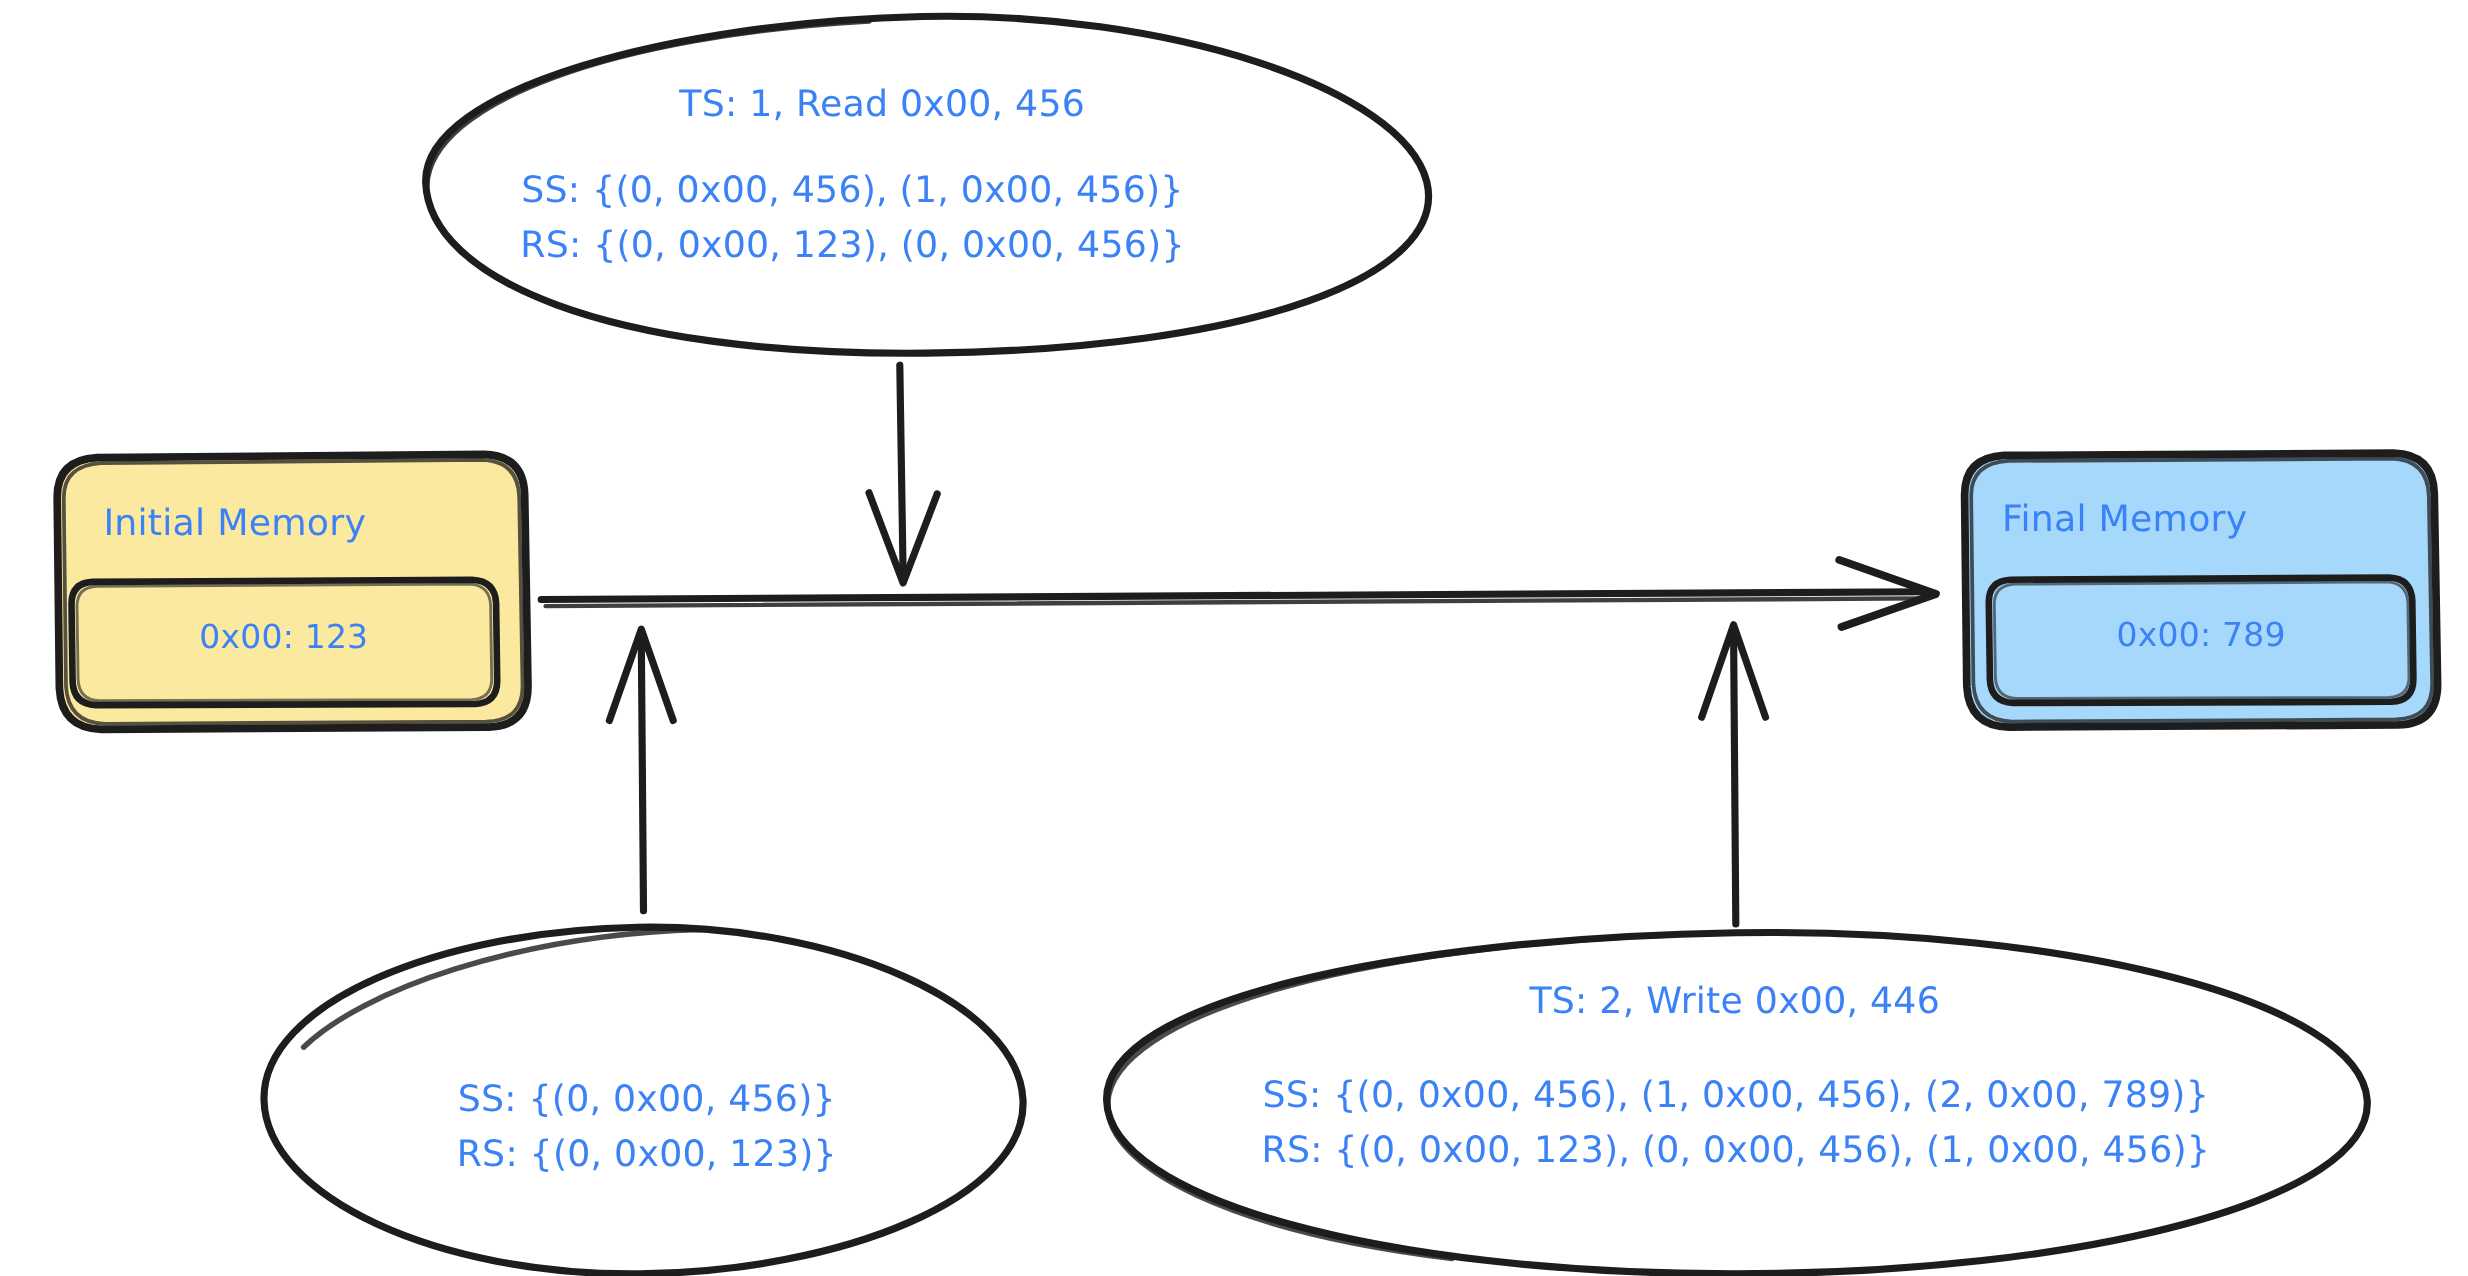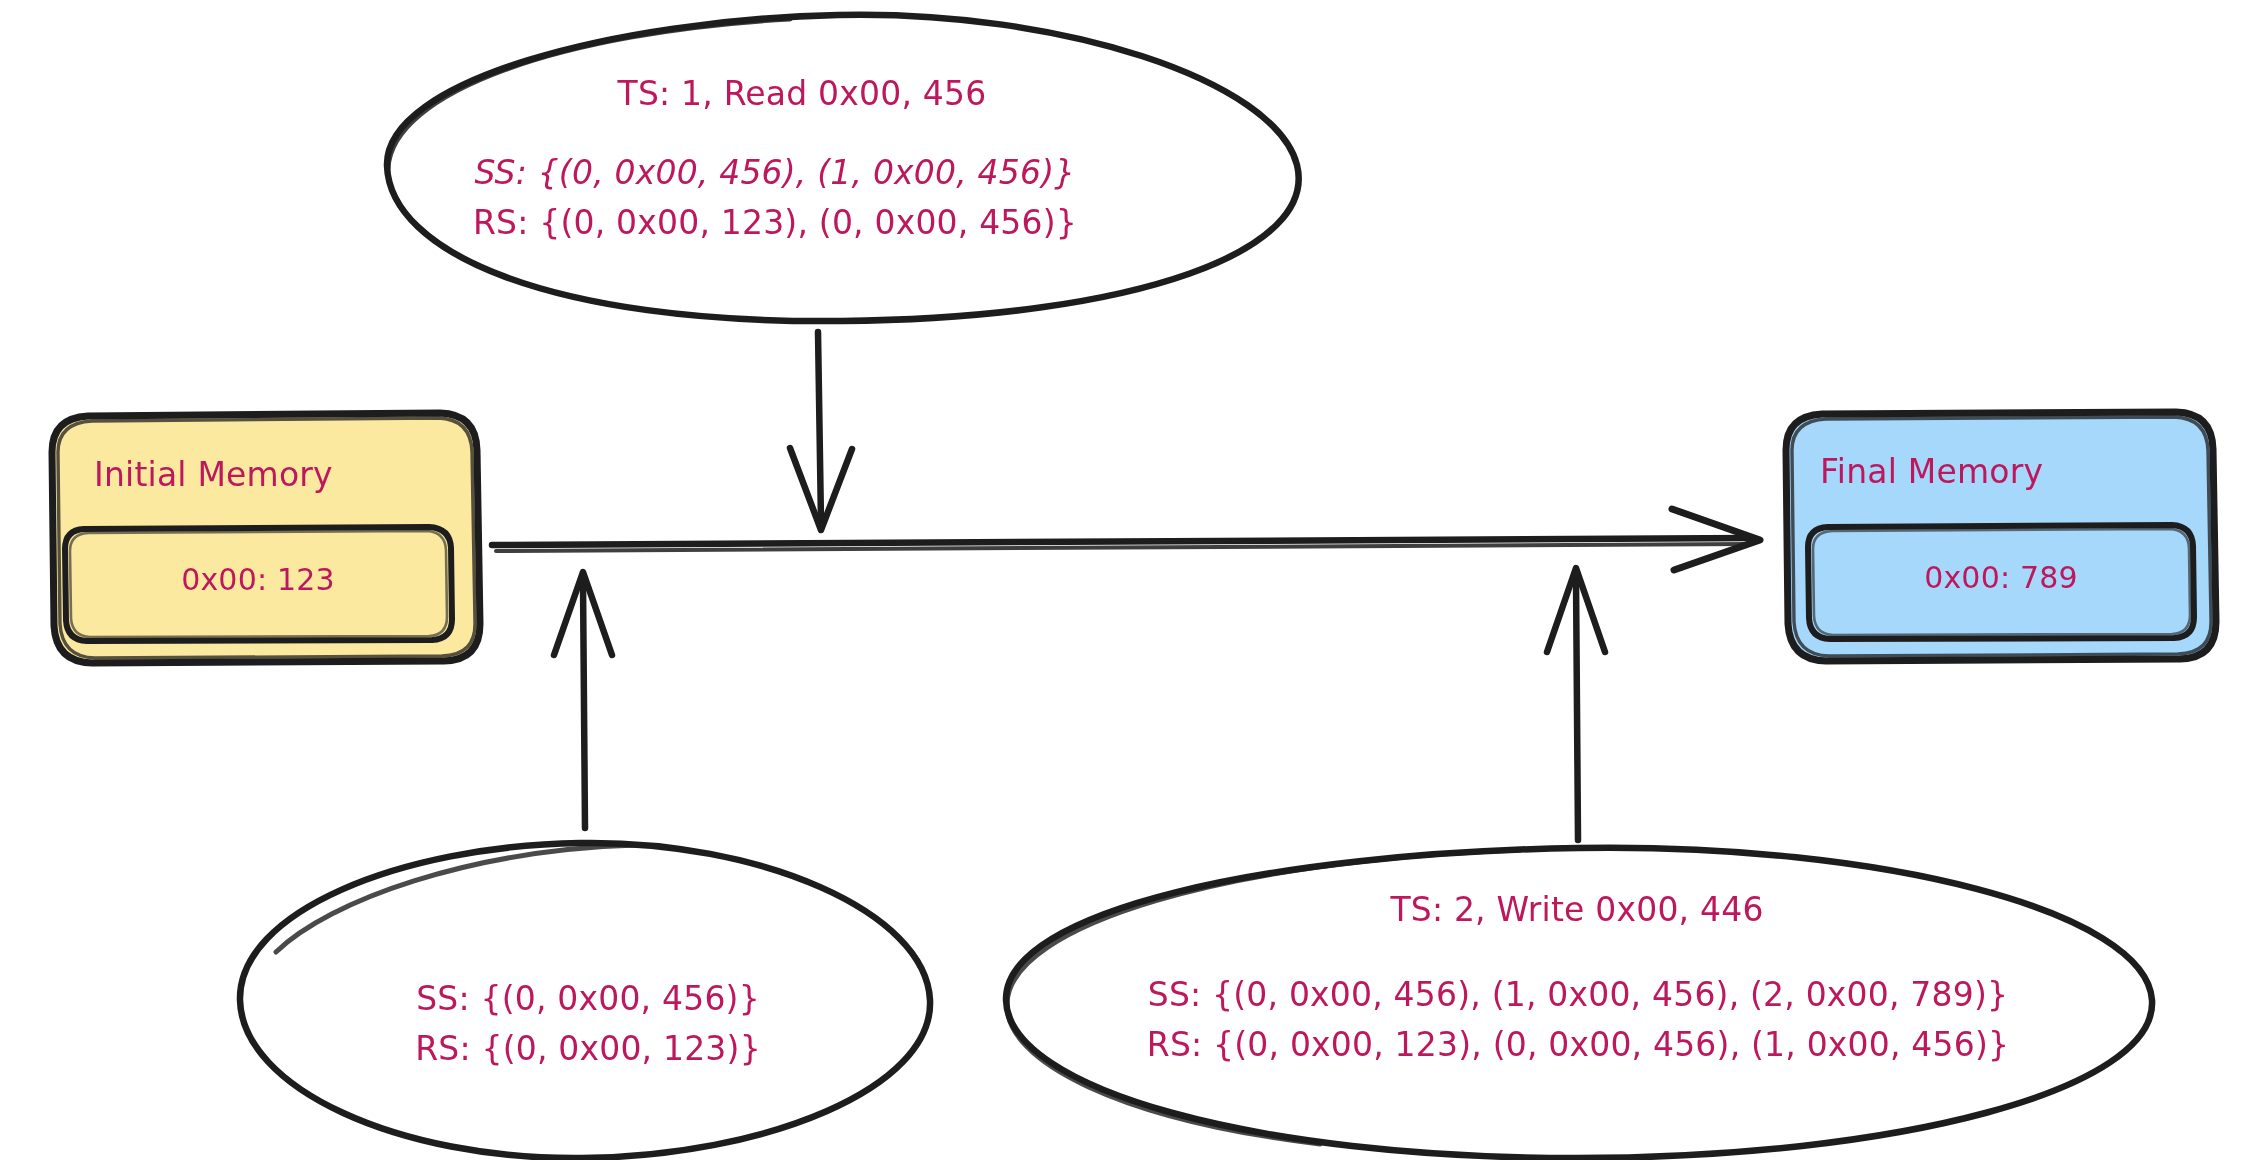--- a/index.html
+++ b/index.html
@@ -10,21 +10,21 @@
     background:#ffffff;
     overflow:hidden;
     font-family:"DejaVu Sans", sans-serif;
   }
   svg.layer{position:absolute;left:0;top:0;width:2244px;height:1160px;}
   .sketchstroke{fill:none;stroke:#1d1d1d;stroke-linecap:round;stroke-linejoin:round;}
 
   
   .txt{
     position:absolute;
-    color:#be185d;
+    color:#3b82f6;
     font-family:"DejaVu Sans", sans-serif;
     white-space:nowrap;
     letter-spacing:0.2px;
   }
   .node-title{font-size:33px;}
   .node-line{font-size:33px;}
   .box-title{font-size:33px;}
   .box-cell{font-size:30px;}
 
   .center{transform:translateX(-50%);}
@@ -89,21 +89,21 @@
 
   </svg>
 
   <div class="txt box-title" style="left:58px; top:455px;padding-left:36px;">Initial Memory</div>
   <div class="txt box-cell center" style="left:258px; top:562px;">0x00: 123</div>
 
   <div class="txt box-title" style="left:1820px; top:452px;">Final Memory</div>
   <div class="txt box-cell center" style="left:2001px; top:560px;">0x00: 789</div>
 
   <div class="txt node-title center" style="left:802px; top:74px;">TS: 1, Read 0x00, 456</div>
-  <div class="txt node-line center" style="left:775px; top:153px;font-style:italic;">SS: {(0, 0x00, 456), (1, 0x00, 456)}</div>
+  <div class="txt node-line center" style="left:775px; top:153px;">SS: {(0, 0x00, 456), (1, 0x00, 456)}</div>
   <div class="txt node-line center" style="left:775px; top:203px;">RS: {(0, 0x00, 123), (0, 0x00, 456)}</div>
 
   <div class="txt node-line center" style="left:588px; top:979px;">SS: {(0, 0x00, 456)}</div>
   <div class="txt node-line center" style="left:588px; top:1029px;">RS: {(0, 0x00, 123)}</div>
 
   <div class="txt node-title center" style="left:1577px; top:890px;">TS: 2, Write 0x00, 446</div>
   <div class="txt node-line center" style="left:1578px; top:975px;">SS: {(0, 0x00, 456), (1, 0x00, 456), (2, 0x00, 789)}</div>
   <div class="txt node-line center" style="left:1578px; top:1025px;">RS: {(0, 0x00, 123), (0, 0x00, 456), (1, 0x00, 456)}</div>
 
 </div>

